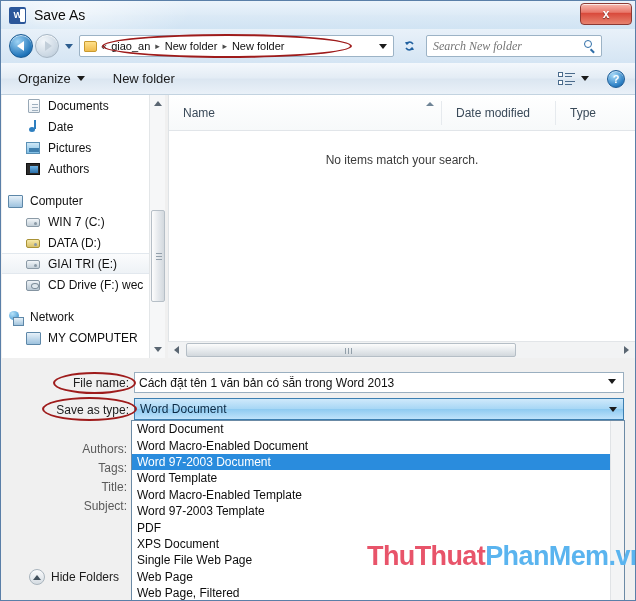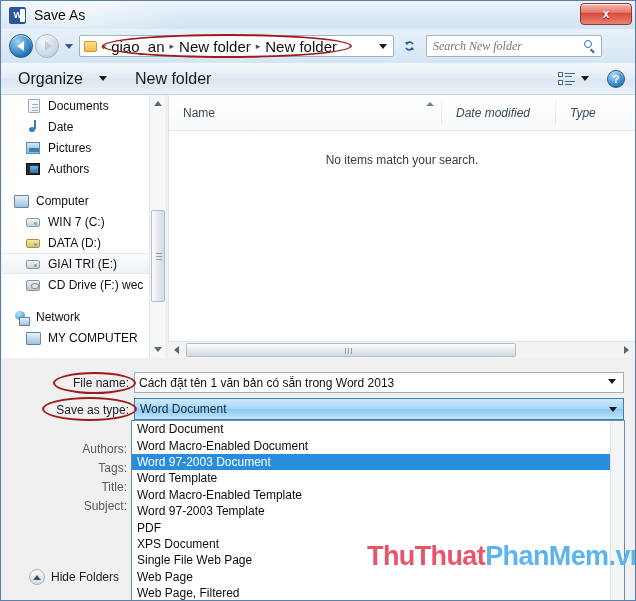--- a/index.html
+++ b/index.html
@@ -76,21 +76,21 @@
   .caret{ width:0;height:0;border-left:4px solid transparent;border-right:4px solid transparent;border-top:5px solid #2c5d8f;}
   .caret.dark{ border-top-color:#1b1b1b;}
 
   #breadcrumb-bar{
     position:relative; z-index:2; margin-left:4px; width:315px; height:22px;
     background:#ffffff; border:1px solid #9cb3c6; border-radius:2px;
     display:flex; align-items:center; padding-left:4px; overflow:hidden;
   }
   .bc-folder{ width:13px;height:11px;background:linear-gradient(180deg,#ffe08a,#f0bc4e);border:1px solid #c99a2e;border-radius:1px 2px 2px 1px; flex:none;}
   .bc-chev{ margin:0 4px; color:#3a3a3a; font-size:11px;}
-  .bc-item{ font-size:15px; color:#101010; white-space:nowrap;}
+  .bc-item{ font-size:11px; color:#101010; white-space:nowrap;}
   .bc-sep{ margin:0 5px; color:#4b4b4b; font-size:9px;}
   #breadcrumb-dropdown{ margin-left:auto; margin-right:6px; }
   #refresh-button{ position:relative;z-index:2; margin-left:4px; width:22px;height:22px;
     display:flex;align-items:center;justify-content:center; cursor:pointer; color:#1c5fa0; font-size:14px; font-weight:bold;}
   #search-box{
     position:relative;z-index:2; margin-left:6px; width:176px; height:22px;
     background:#fff; border:1px solid #9cb3c6; border-radius:2px;
     display:flex;align-items:center; padding:0 4px 0 6px;
   }
   #search-input{ border:0; outline:0; flex:1; font-family:Liberation Serif, serif;
@@ -99,40 +99,40 @@
   #search-icon i{ position:absolute; width:8px;height:8px;border:1.6px solid #2f6ea8;border-radius:50%; left:1px;top:1px;}
   #search-icon b{ position:absolute; width:5px;height:1.6px;background:#2f6ea8; transform:rotate(45deg); left:7px;top:11px;}
 
   
   #toolbar{
     position:absolute; left:0; top:62px; width:634px; height:32px;
     background:linear-gradient(180deg,#f4f8fc 0%,#e3ecf5 48%,#dbe6f1 52%,#eaf1f8 100%);
     border-bottom:1px solid #c3d3e0;
     display:flex; align-items:center;
   }
-  .tb-item{ height:24px; display:flex;align-items:center; padding:0 9px; font-size:16px; color:#1b1b1b; cursor:pointer;gap:10px;}
+  .tb-item{ height:24px; display:flex;align-items:center; padding:0 9px; font-size:13px; color:#1b1b1b; cursor:pointer;}
   #organize-button{ margin-left:8px; }
   #organize-button .caret{ margin-left:6px; }
   #newfolder-button{ margin-left:10px; }
   #toolbar-right{ margin-left:auto; display:flex; align-items:center; padding-right:10px; gap:6px;}
   #view-icon{ width:17px;height:14px; position:relative; cursor:pointer;}
   #view-icon .box{position:absolute;left:0;width:5px;height:5px;border:1px solid #4a6b8c;background:#fff;}
   #view-icon .l{position:absolute;left:7px;height:1.6px;background:#4a6b8c;}
   #help-button{ width:18px;height:18px;border-radius:50%;
     background:radial-gradient(circle at 35% 28%, #a9dcfa, #2b7fc4 68%, #15558f);
     border:1px solid #1b5b96; color:#fff; font-size:11px; font-weight:bold;
     display:flex;align-items:center;justify-content:center; cursor:pointer; margin-left:12px;
     box-shadow:inset 0 1px 1px rgba(255,255,255,.6);}
 
   
   #sidebar{
     position:absolute; left:1px; top:94px; width:152px; height:263px;
     background:#fff; overflow:hidden;
   }
-  .nav-row{ height:21px; display:flex; align-items:center; padding-left:12px; font-size:12px; color:#101010; cursor:pointer; white-space:nowrap;}
+  .nav-row{ height:21px; display:flex; align-items:center; padding-left:6px; font-size:12px; color:#101010; cursor:pointer; white-space:nowrap;}
   .nav-row.child{ padding-left:24px; }
   .nav-row.selected{ background:linear-gradient(180deg,#fbfcfd,#eef2f6); border-top:1px solid #e2e8ee;border-bottom:1px solid #e2e8ee;}
   .nav-icon{ width:16px;height:16px; margin-right:6px; flex:none; position:relative;}
   .nav-gap{ height:11px; }
 
   
   .ic-doc{ background:linear-gradient(180deg,#ffffff,#e9eef3); border:1px solid #98a8b6; border-radius:1px; width:12px;height:14px; margin:1px 2px;}
   .ic-doc:after{content:"";position:absolute;left:3px;top:4px;width:6px;height:1px;background:#9fb0bf;box-shadow:0 3px 0 #9fb0bf,0 6px 0 #9fb0bf;}
   .ic-music{ width:14px;height:14px;}
   .ic-music:before{content:"";position:absolute;left:3px;top:8px;width:6px;height:5px;background:#2e7fc0;border-radius:50%;}
@@ -170,21 +170,21 @@
   #filelist{
     position:absolute; left:167px; top:94px; width:467px; height:246px;
     background:#fff; border-left:1px solid #dfe3e6;
   }
   #column-header{
     height:36px; display:flex; align-items:center;
     background:linear-gradient(180deg,#ffffff,#f7f9fa);
     border-bottom:1px solid #e1e5e9; font-size:12px; color:#3a4a59;
   }
   .col{ padding-left:14px; position:relative; height:24px; display:flex;align-items:center; cursor:pointer;}
-  .col + .col{ border-left:1px solid #e6eaee;font-style:italic;}
+  .col + .col{ border-left:1px solid #e6eaee;}
   #col-name{ width:272px;}
   #col-date{ width:114px;}
   #col-type{ width:80px;}
   #sort-indicator{ position:absolute; left:257px; top:1px; width:0;height:0;
     border-left:4px solid transparent;border-right:4px solid transparent;border-bottom:4px solid #6f8496;}
   #empty-message{ text-align:center; margin-top:22px; font-size:12px; color:#3b3b3b;}
 
   #hscroll{
     position:absolute; left:167px; top:340px; width:467px; height:17px;
     background:#f2f3f4; border-top:1px solid #e2e5e8;

